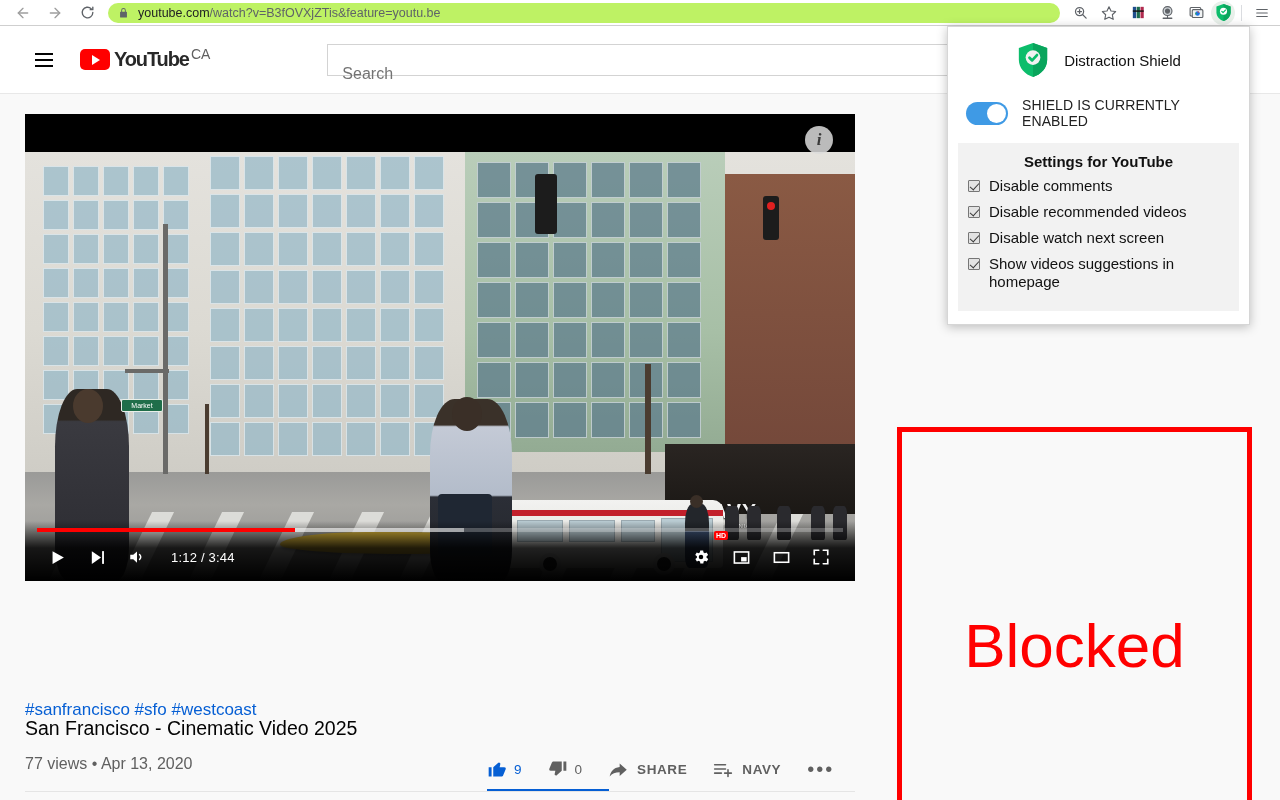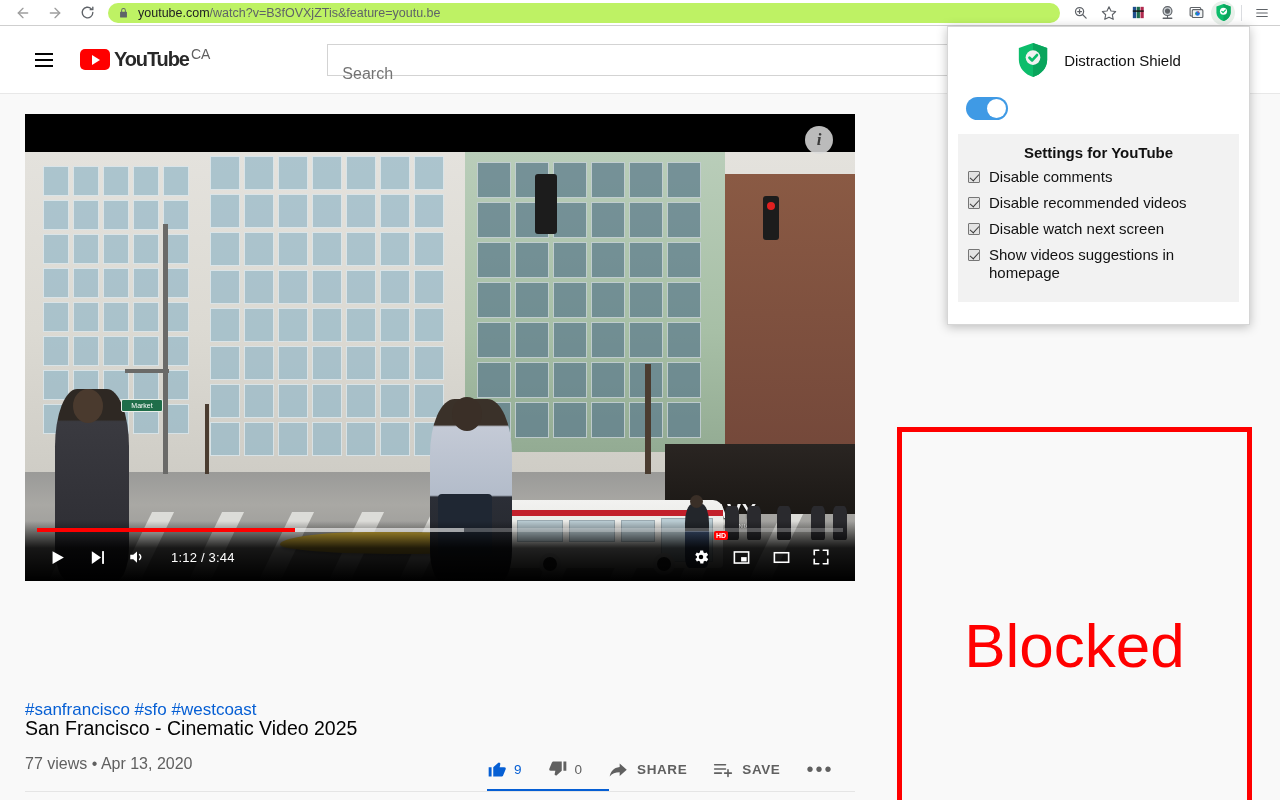--- a/index.html
+++ b/index.html
@@ -679,21 +679,21 @@
         <span class="lbl">SHARE</span>
       </div>
       <div class="act">
         <svg width="20" height="20" viewBox="0 0 24 24" fill="none" stroke="currentColor" stroke-width="1.9" stroke-linecap="round">
             <line x1="2" y1="7" x2="15" y2="7"></line>
             <line x1="2" y1="12" x2="15" y2="12"></line>
             <line x1="2" y1="17" x2="10" y2="17"></line>
             <line x1="18" y1="13" x2="18" y2="21"></line>
             <line x1="14" y1="17" x2="22" y2="17"></line>
           </svg>
-        <span class="lbl">SAVE</span>
+        <span class="lbl">NAVY</span>
       </div>
       <div class="act dots">•••</div>
     </div>
     <div class="action-underline"></div>
     <div class="meta-divider"></div>
 
     <div class="blocked-panel">
       <div class="blocked-text">Blocked</div>
     </div>
   </div>
@@ -706,20 +706,21 @@
         <circle cx="12" cy="11.3" r="5.2" fill="#f2f2f2"></circle>
         <path d="M9.5 11.4l1.9 1.9 3.4-3.8" fill="none" stroke="#0cbd6b" stroke-width="1.9" stroke-linecap="round" stroke-linejoin="round"></path>
       </svg>
       <div class="popup-title">Distraction Shield</div>
     </div>
 
     <div class="toggle-row">
       <div class="toggle">
           <div class="knob"></div>
         </div>
+      <div class="toggle-label">SHIELD IS CURRENTLY ENABLED</div>
     </div>
 
     <div class="settings-card">
       <div class="settings-title">Settings for YouTube</div>
       <div class="setting-item">
         <span class="cb"></span>
         <span class="txt">Disable comments</span>
       </div>
       <div class="setting-item">
         <span class="cb"></span>

